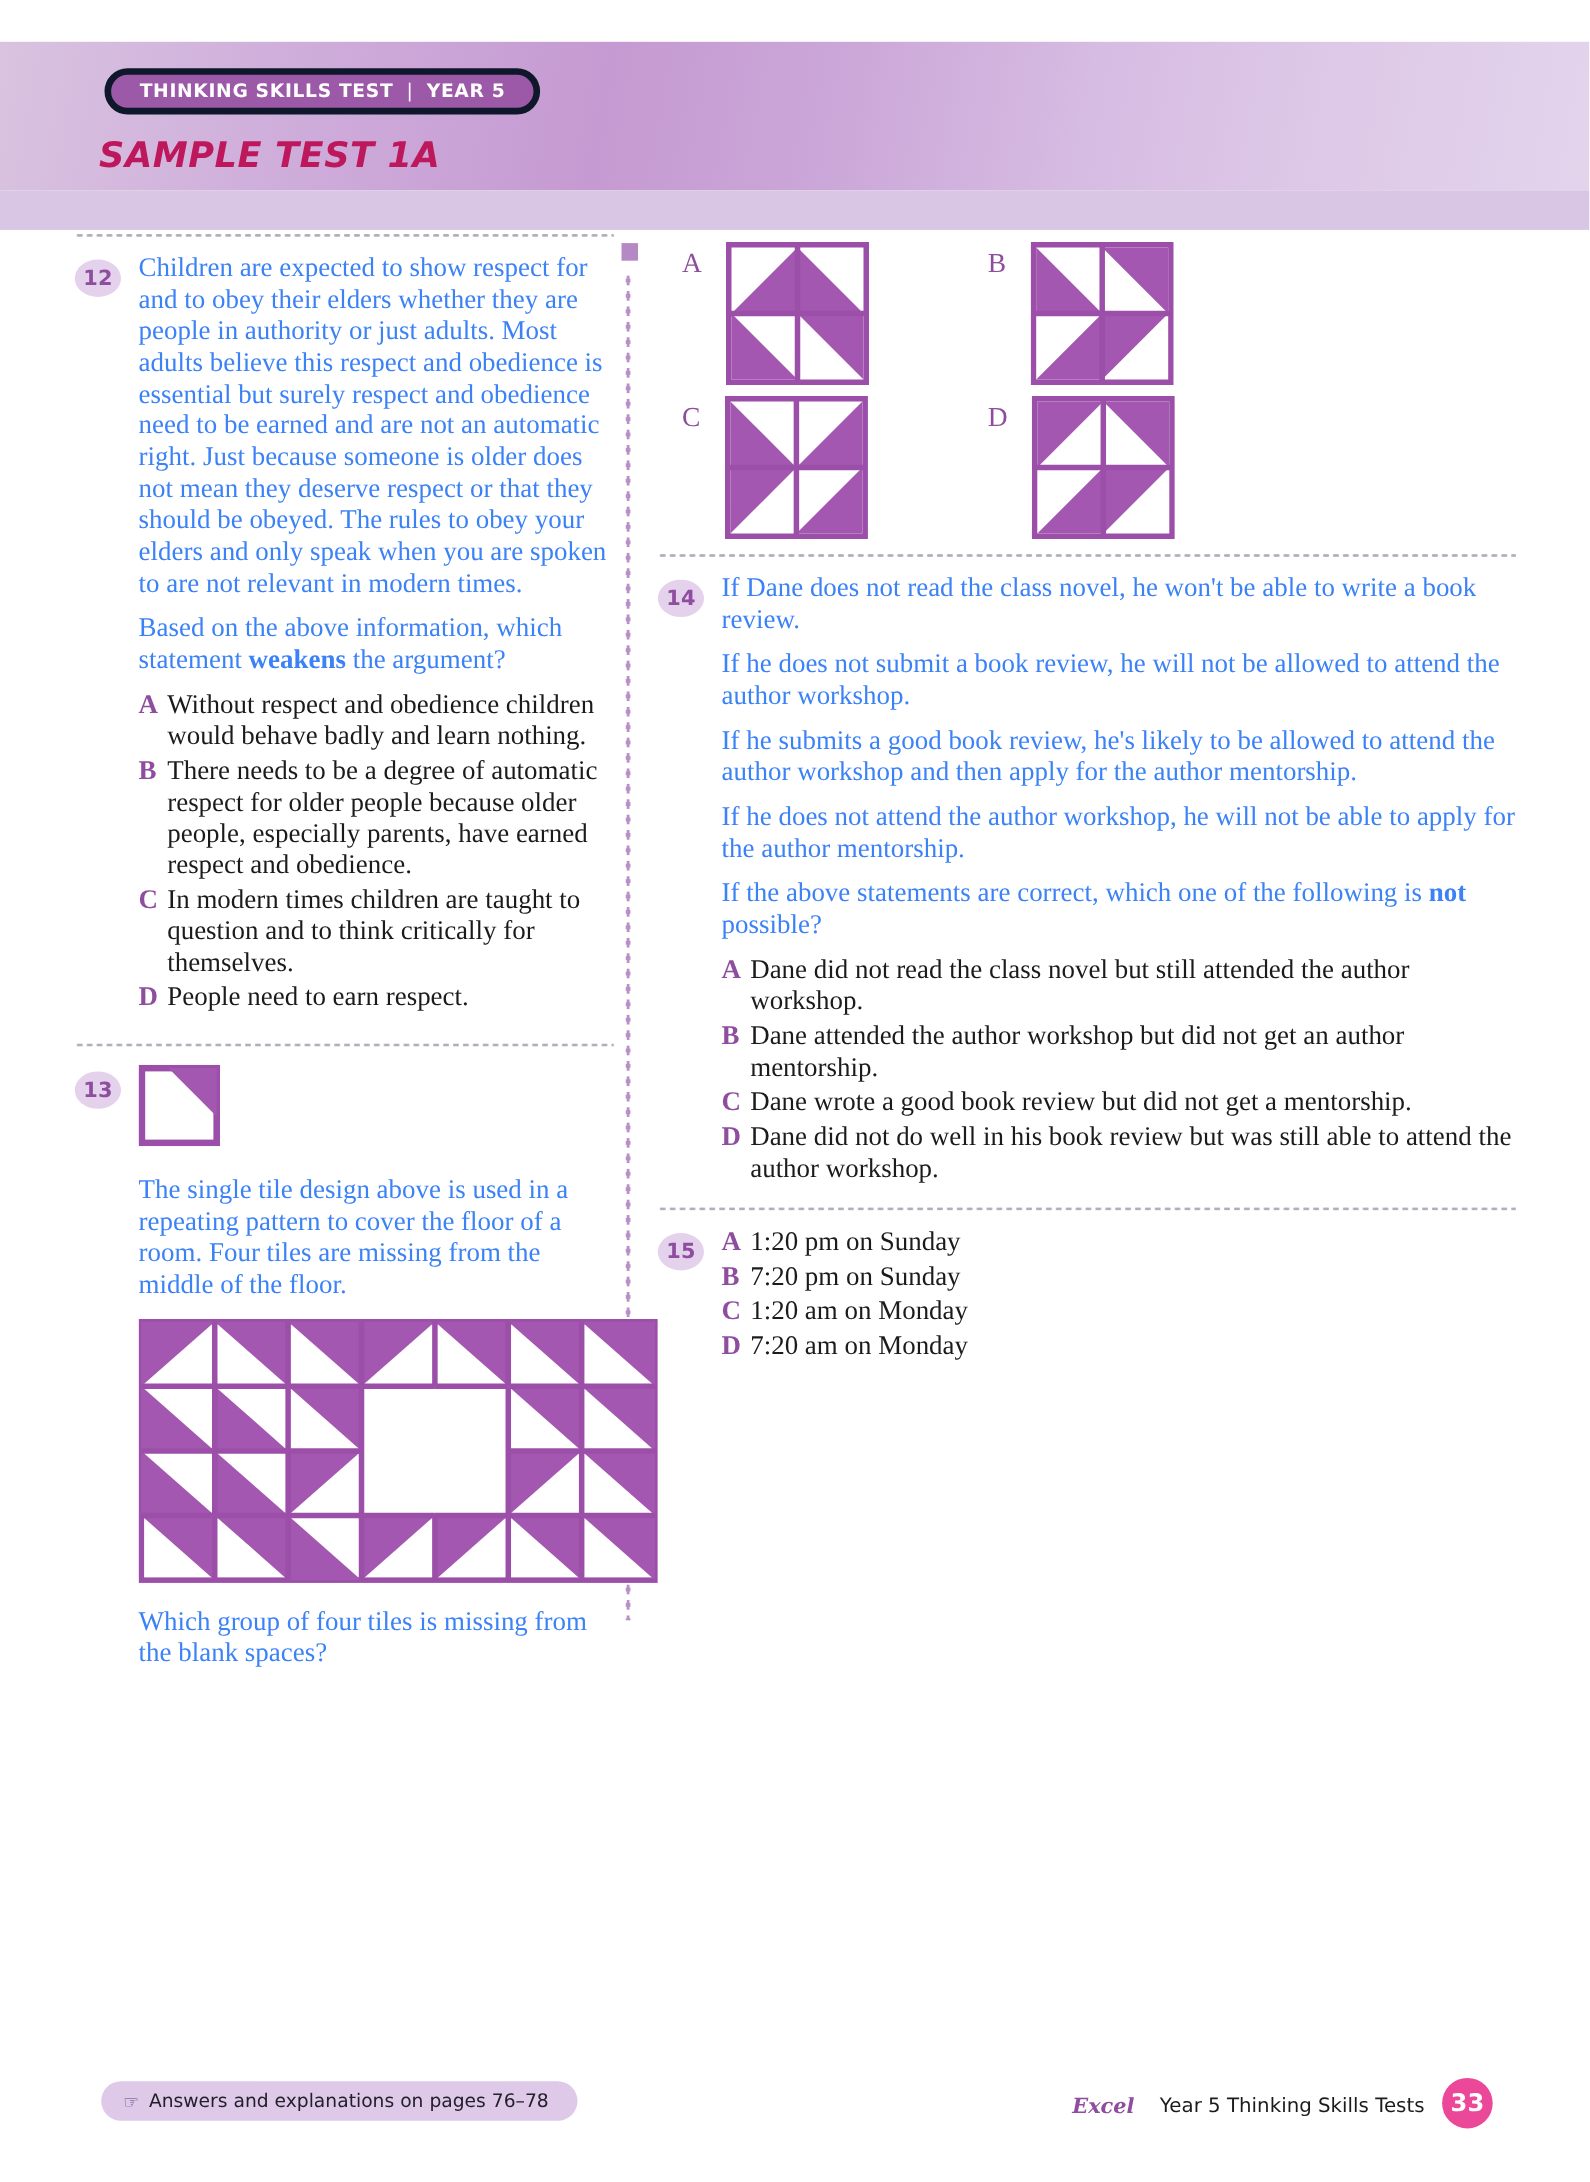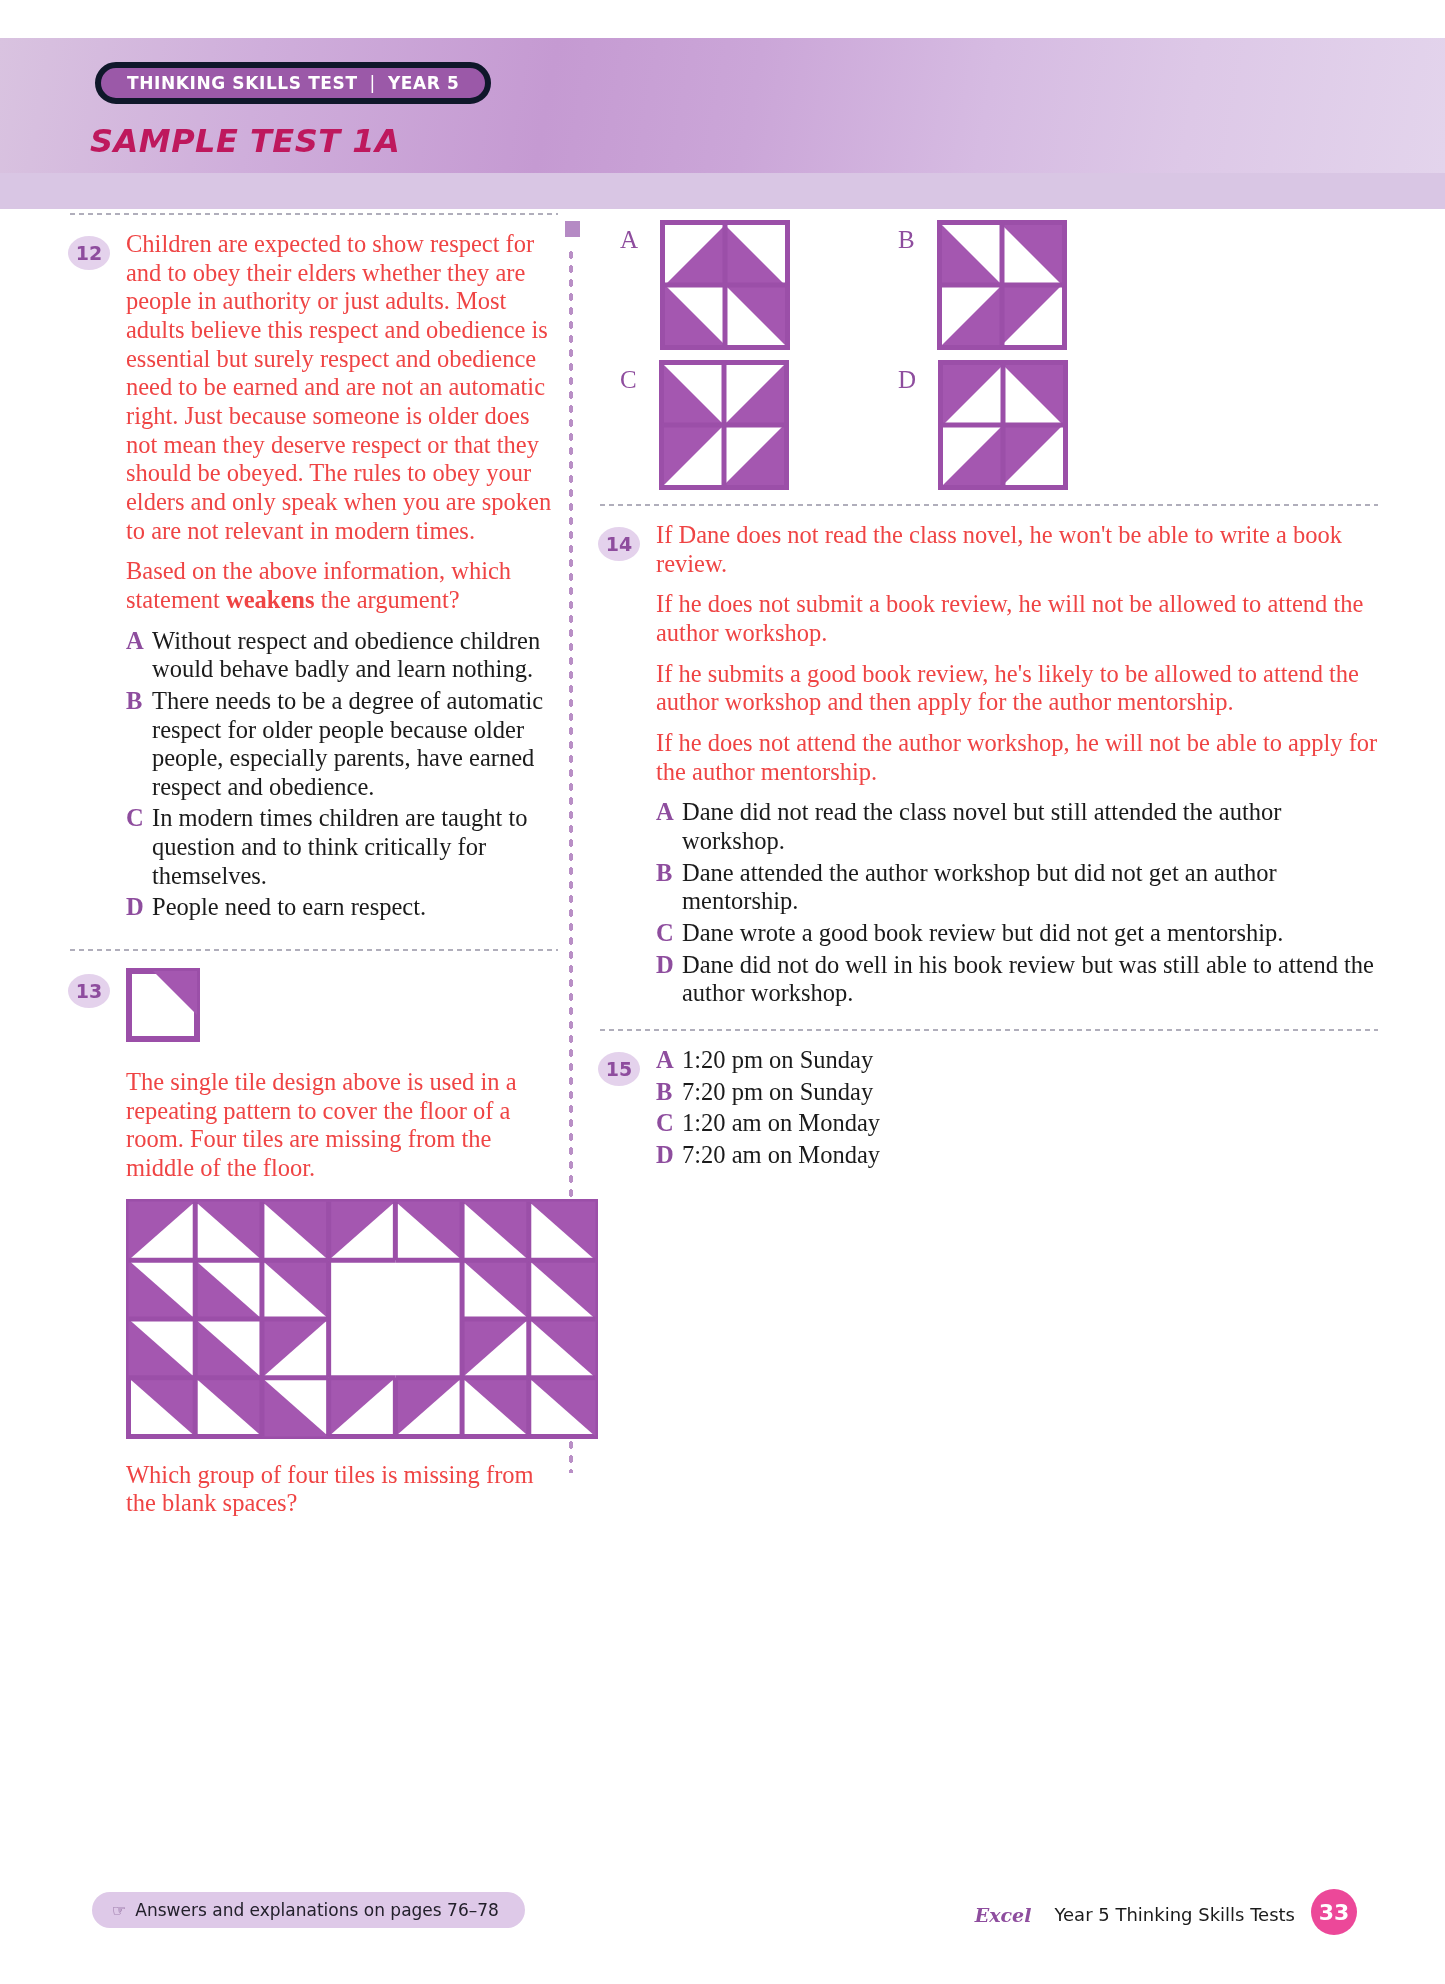--- a/index.html
+++ b/index.html
@@ -80,21 +80,21 @@
     display:flex;align-items:center;justify-content:center;
     color:#8e4d9e;
     font-family:"DejaVu Sans", sans-serif;
     font-weight:bold;font-size:19px;
   }
   .qbody{margin-left:58px;}
   .ptext{
     font-family:"Liberation Serif", serif;
     font-size:24.5px;
     line-height:1.17;
-    color:#ef4444;
+    color:#3b82f6;
     margin:0 0 12px 0;
     text-align:left;
   }
   .ptext b{font-weight:bold;}
 
   .opt{
     display:flex;
     font-family:"Liberation Serif", serif;
     font-size:24.5px;
     line-height:1.17;
@@ -356,20 +356,21 @@
 
   <div class="h-dots"></div>
 
   <div class="qblock" style="margin-top:14px;">
     <div class="qnum">14</div>
     <div class="qbody">
       <p class="ptext">If Dane does not read the class novel, he won't be able to write a book review.</p>
       <p class="ptext">If he does not submit a book review, he will not be allowed to attend the author workshop.</p>
       <p class="ptext">If he submits a good book review, he's likely to be allowed to attend the author workshop and then apply for the author mentorship.</p>
       <p class="ptext">If he does not attend the author workshop, he will not be able to apply for the author mentorship.</p>
+      <p class="ptext"><span>If the above statements are correct, which one of the following is </span><b>not</b><span> possible?</span></p>
 
       <div class="opt">
         <span class="opt-letter">A</span>
         <span class="opt-text">Dane did not read the class novel but still attended the author workshop.</span>
       </div>
       <div class="opt">
         <span class="opt-letter">B</span>
         <span class="opt-text">Dane attended the author workshop but did not get an author mentorship.</span>
       </div>
       <div class="opt">

